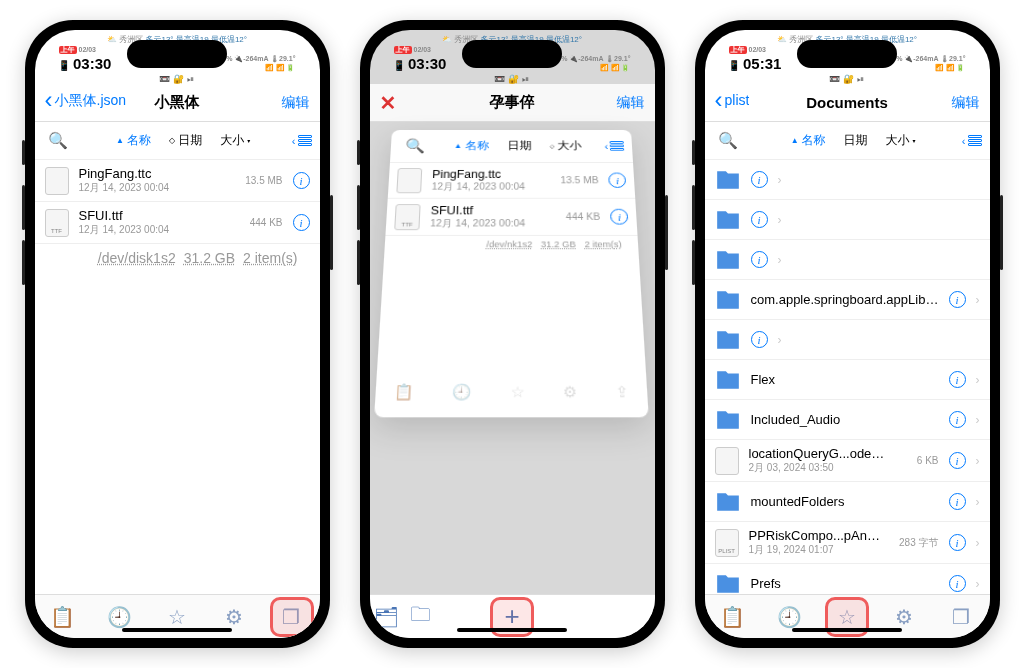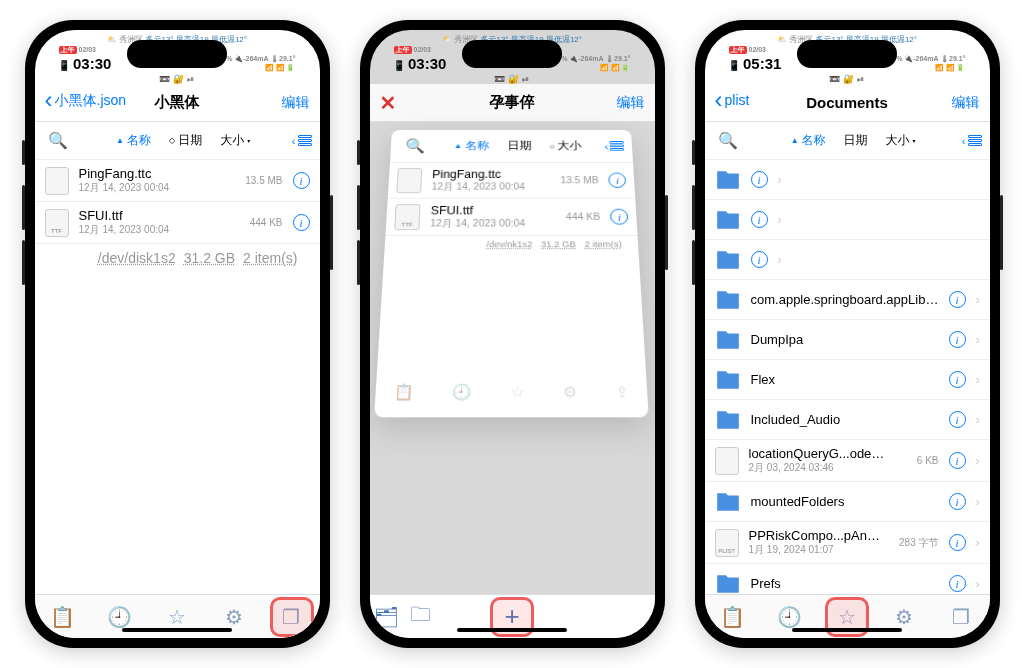--- a/index.html
+++ b/index.html
@@ -524,23 +524,20 @@
           </div>
       <span class="info-circle">i</span>
       <span class="file-chevron">›</span>
         </div>
         <div class="file-row">
       <div class="file-icon folder">
             <svg viewBox="0 0 24 24" fill="#4a90e2">
               <path d="M10 4H2v16h20V6H12l-2-2z"></path>
             </svg>
           </div>
-      <div class="file-info">
-            <div class="file-name">DumpIpa</div>
-          </div>
       <span class="info-circle">i</span>
       <span class="file-chevron">›</span>
         </div>
         <div class="file-row">
       <div class="file-icon folder">
             <svg viewBox="0 0 24 24" fill="#4a90e2">
               <path d="M10 4H2v16h20V6H12l-2-2z"></path>
             </svg>
           </div>
       <div class="file-info">
@@ -558,21 +555,21 @@
       <div class="file-info">
             <div class="file-name">Included_Audio</div>
           </div>
       <span class="info-circle">i</span>
       <span class="file-chevron">›</span>
         </div>
         <div class="file-row">
       <div class="file-icon doc"></div>
       <div class="file-info">
             <div class="file-name">locationQueryG...odeCacheFolder</div>
-            <div class="file-date">2月 03, 2024 03:46</div>
+            <div class="file-date">2月 03, 2024 03:50</div>
           </div>
       <div class="file-size">6 KB</div>
       <span class="info-circle">i</span>
       <span class="file-chevron">›</span>
         </div>
         <div class="file-row">
       <div class="file-icon folder">
             <svg viewBox="0 0 24 24" fill="#4a90e2">
               <path d="M10 4H2v16h20V6H12l-2-2z"></path>
             </svg>

